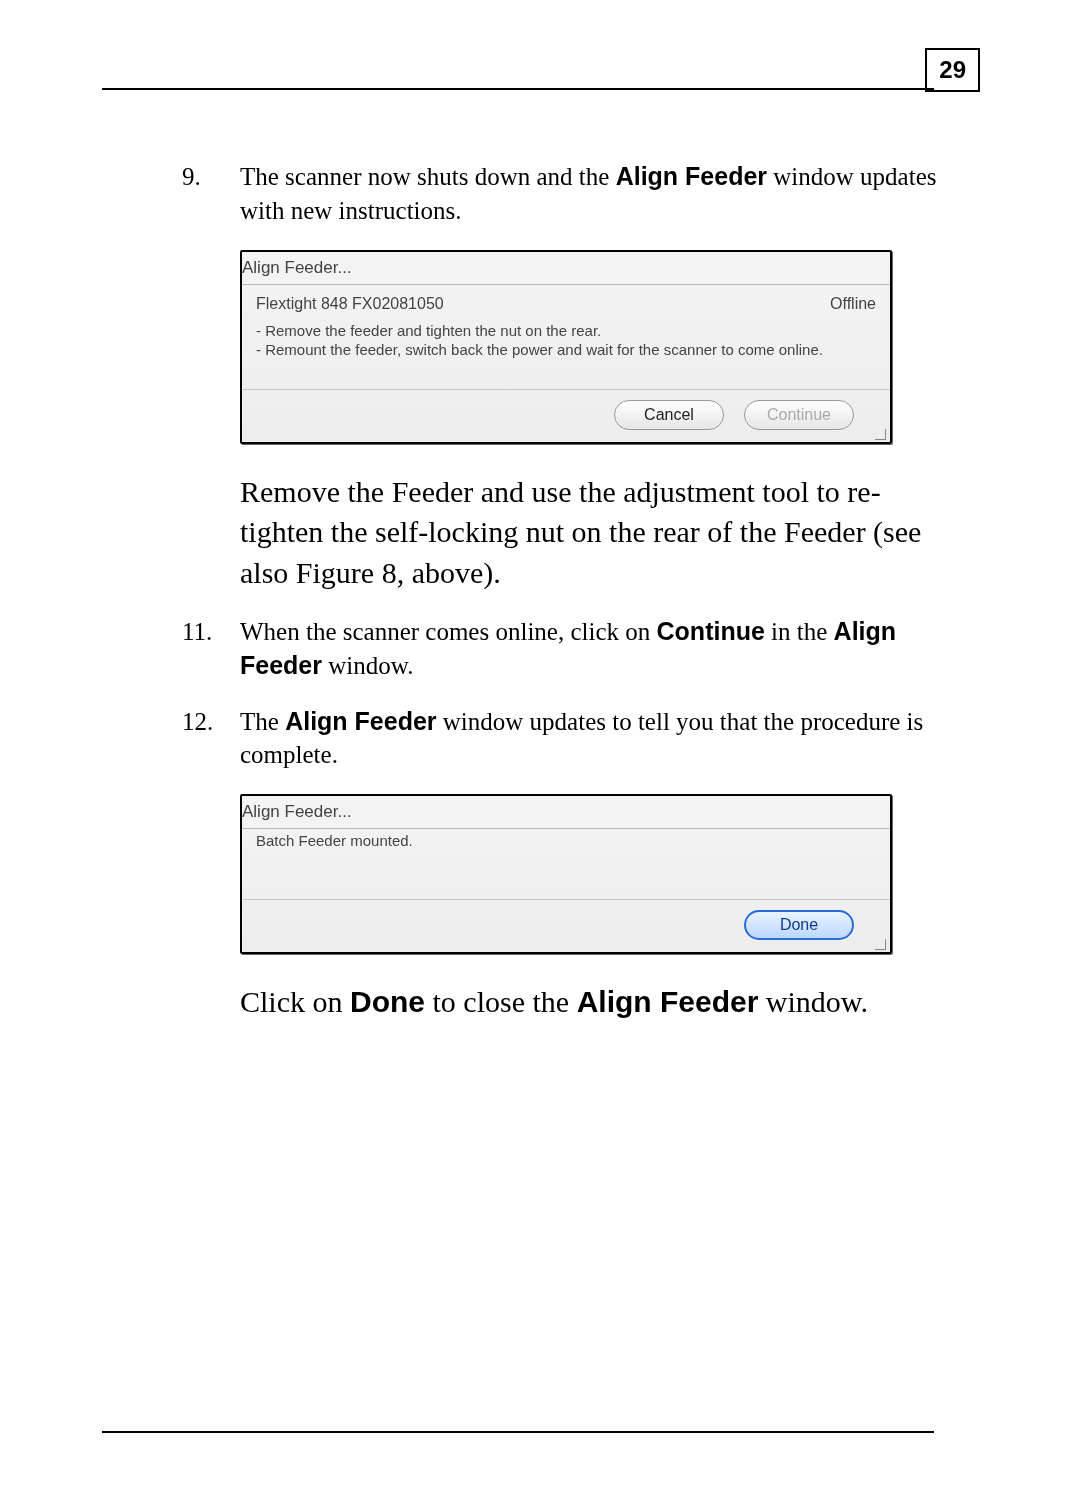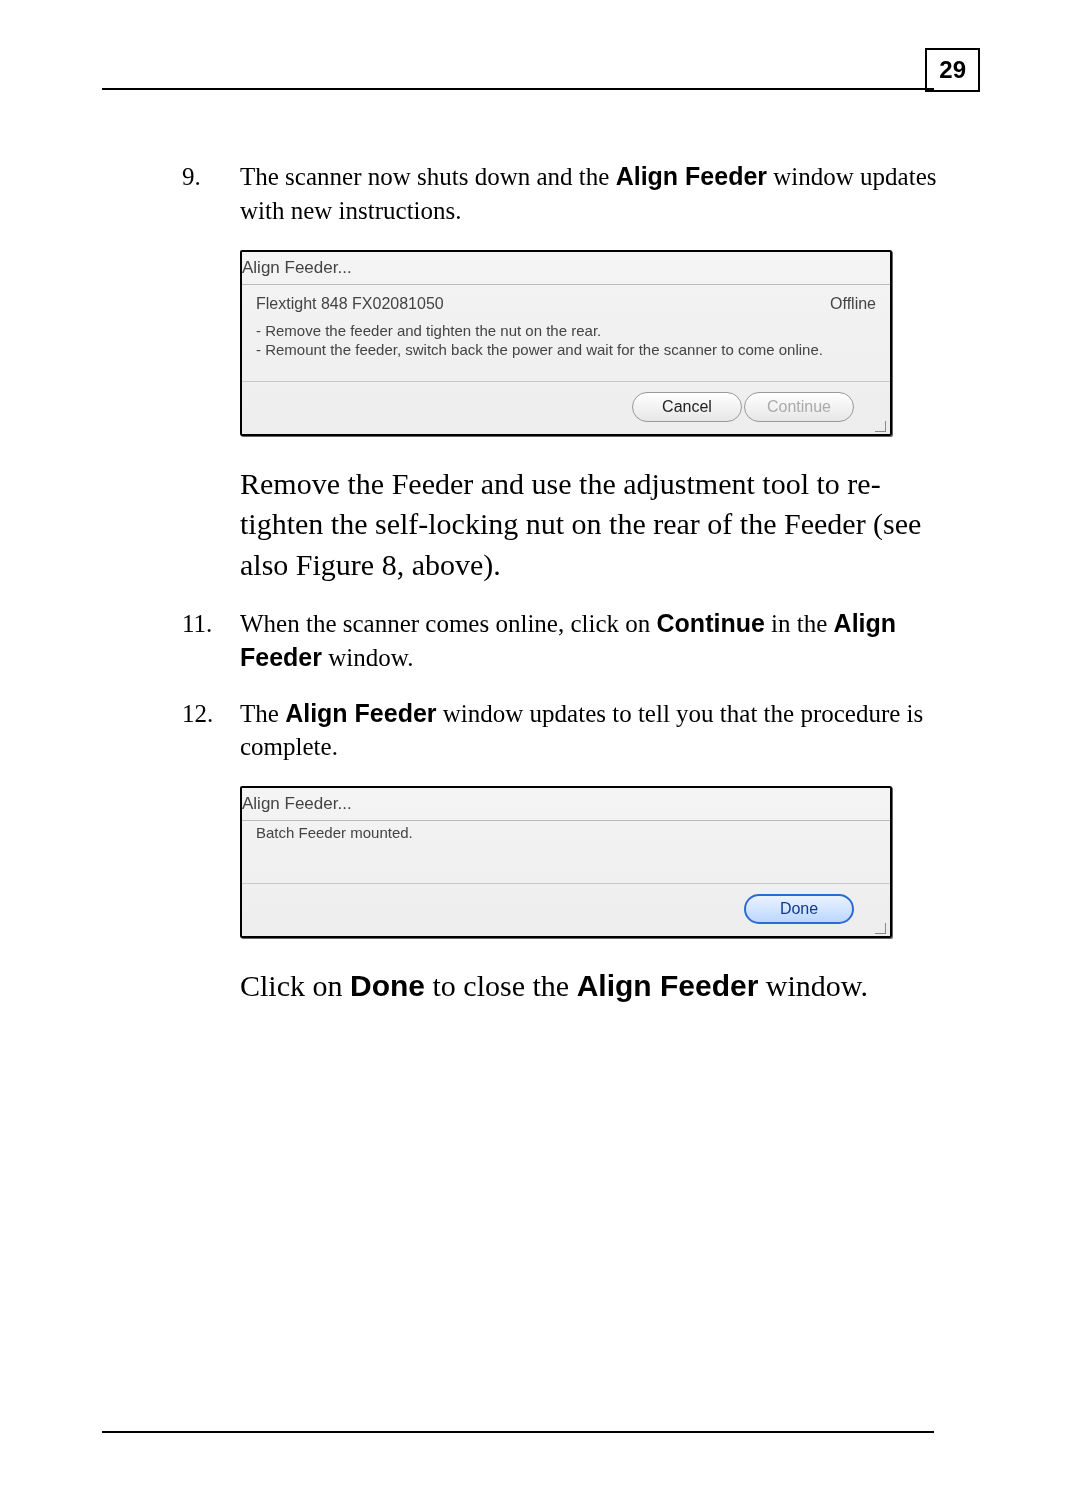--- a/index.html
+++ b/index.html
@@ -75,30 +75,30 @@
     font-size: 17px;
   }
   .dialog .status-row {
     display: flex;
     justify-content: space-between;
     padding: 10px 14px 6px 14px;
     font-size: 16px;
     align-items: flex-end;
   }
   .dialog .body-text {
-    padding: 2px 14px 8px 14px;
+    padding: 2px 14px 16px 14px;
     border-bottom: 1px solid #c8c8c8;
     font-size: 15px;
     line-height: 1.3;
     min-height: 52px;
   }
   .dialog .button-row {
     display: flex;
     justify-content: flex-end;
-    gap: 2px;
+    gap: 20px;
     padding: 10px 36px 12px 14px;
     position: relative;
   }
   .dialog .aqua-btn {
     min-width: 110px;
     height: 30px;
     border: 1px solid #999;
     border-radius: 15px;
     background: linear-gradient(#ffffff, #e6e6e6);
     font-family: "Lucida Grande", Arial, sans-serif;

